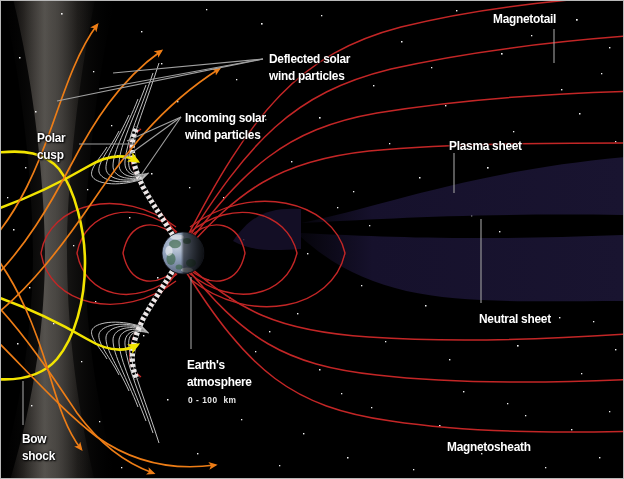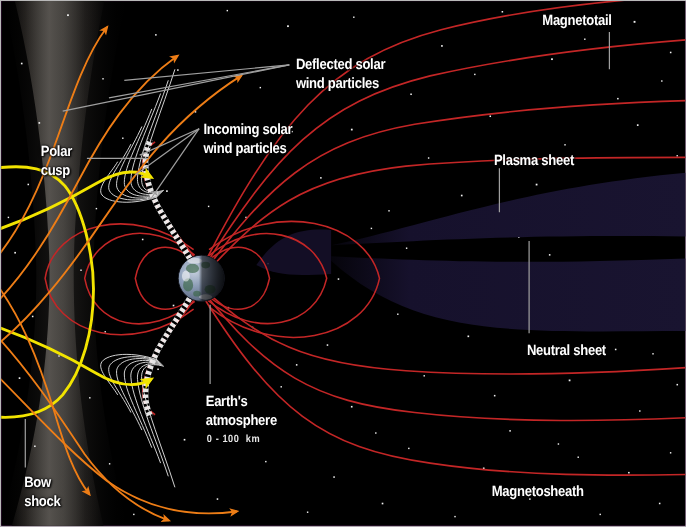--- a/index.html
+++ b/index.html
@@ -3,21 +3,21 @@
 <meta charset="utf-8">
 <title>Magnetosphere Diagram</title>
 <style>
   html,body{margin:0;padding:0;background:#000;}
   body{
     font-family:"Liberation Sans","DejaVu Sans",sans-serif;
   }
   #stage{
     position:relative;
     width:624px;height:479px;
-    background:#701a75;
+    background:#b91c1c;
     overflow:hidden;
     border:1px solid #b9b9b9;
     box-sizing:border-box;
   }
   #art{position:absolute;inset:0;width:624px;height:479px;display:block;}
 
   
   .lbl{
     position:absolute;
     color:#ffffff;

